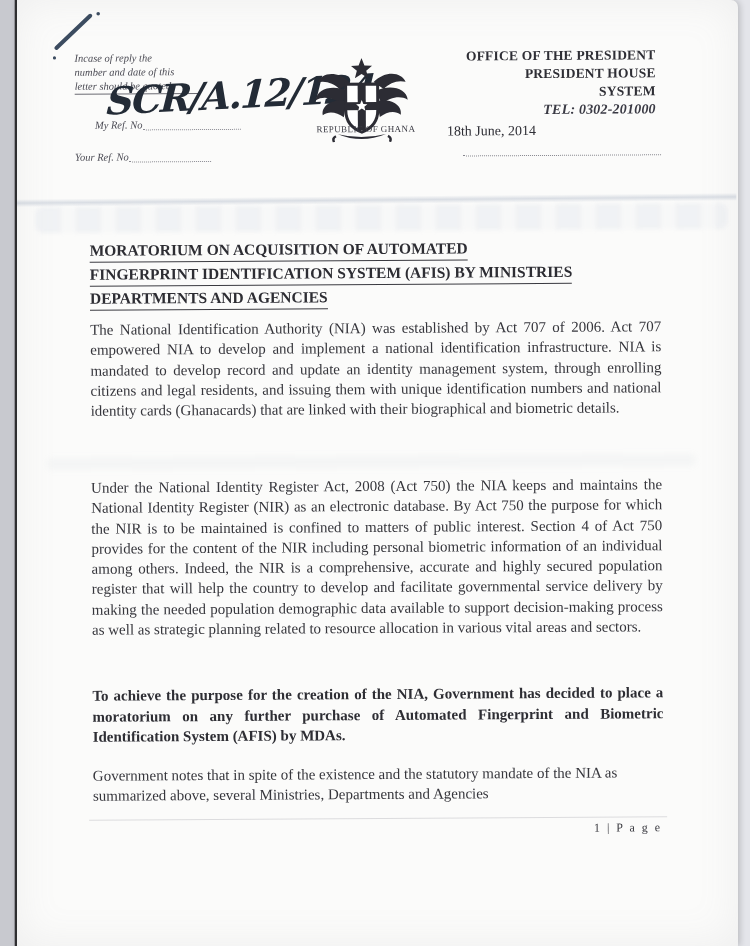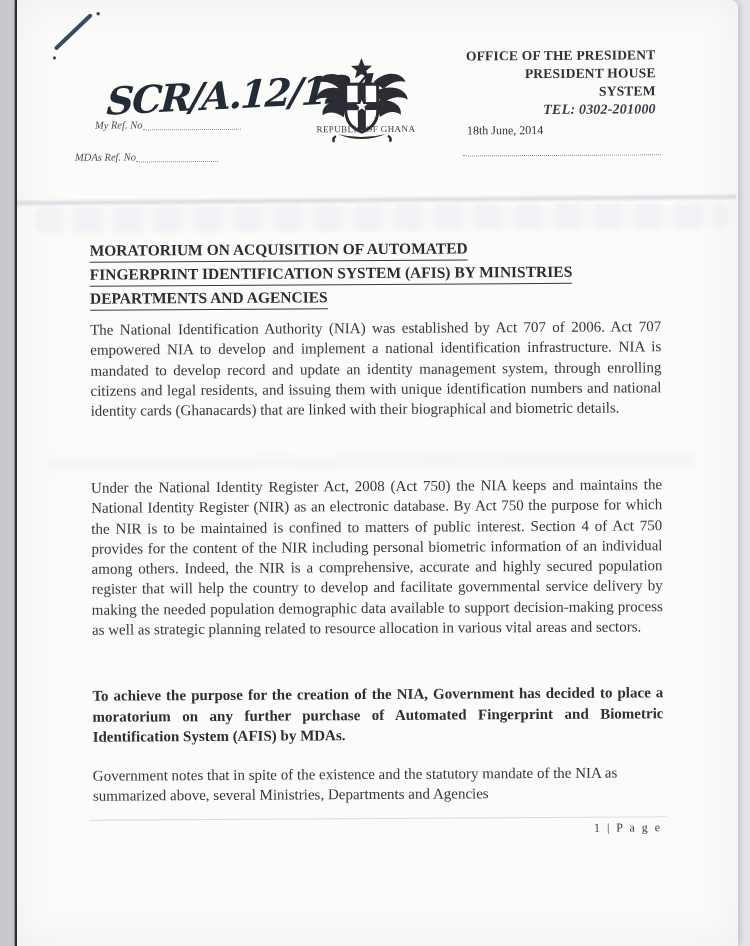--- a/index.html
+++ b/index.html
@@ -38,21 +38,21 @@
   .emblem{position:absolute;left:296px;top:58px;width:102px;text-align:center;}
   .emblem-caption{
     position:absolute;left:276px;top:124px;width:150px;text-align:center;
     font-size:9px;letter-spacing:0.4px;color:#3c3c45;
   }
   .office{
     position:absolute;right:80px;top:48px;text-align:right;
     font-weight:bold;font-size:13.5px;line-height:18px;color:#2e2e35;letter-spacing:0.2px;
   }
   .office .tel{font-weight:bold;font-style:italic;font-size:14px;color:#3a3a44;}
-  .letter-date{position:absolute;left:452px;top:124px;font-size:12px;color:#2f2f36;}
+  .letter-date{position:absolute;left:432px;top:124px;font-size:14px;color:#2f2f36;}
   .date-rule{position:absolute;left:448px;top:156px;width:198px;border-bottom:1.5px dotted #85858d;}
   
   .crease{
     position:absolute;left:0;top:196px;width:100%;height:8px;
     background:linear-gradient(180deg,transparent,rgba(130,145,170,0.28),transparent);
     transform:rotate(-0.15deg);
   }
   .bleed{
     position:absolute;left:20px;top:205px;width:96%;height:26px;
     background:repeating-linear-gradient(90deg,rgba(150,165,195,0.10) 0 26px,rgba(150,165,195,0.03) 26px 40px);
@@ -82,27 +82,32 @@
 
 <div class="page">
   <div class="content">
 
     <svg class="pen-mark" width="90" height="60" viewBox="0 0 90 60">
       <line x1="24" y1="44" x2="58" y2="12" stroke="#3c4c60" stroke-width="4" stroke-linecap="round"></line>
       <circle cx="66" cy="10" r="1.8" fill="#3c4c60"></circle>
       <circle cx="22" cy="54" r="1.6" fill="#3c4c60"></circle>
     </svg>
 
+    <div class="ref-note">
+      <span>Incase of reply the</span><br>
+      <span>number and date of this</span><br>
+      <span class="u">letter should be quoted</span>
+    </div>
     <div class="ref-row my-ref">
       <span>My Ref. No</span>
         <span class="leader" style="width:98px"></span>
     </div>
     <div class="handwriting">SCR/A.12/124</div>
     <div class="ref-row your-ref">
-      <span>MDAs Ref. No</span>
+      <span>Your Ref. No</span>
         <span class="leader" style="width:82px"></span>
     </div>
 
     <svg class="emblem" width="102" height="84" viewBox="0 0 100 84">
       <g fill="#2c2c34">
         <polygon points="50,0 52.9,7.4 60.5,7.8 54.7,12.7 56.7,20.1 50,15.9 43.3,20.1 45.3,12.7 39.5,7.8 47.1,7.4"></polygon>
 
         <path d="M38,24 C26,12 10,14 6,24 C14,22 22,25 28,31 Z"></path>
         <path d="M36,33 C22,26 5,30 4,42 C12,37 22,40 30,46 Z"></path>
         <path d="M35,43 C23,40 9,46 11,57 C17,52 25,54 32,59 Z"></path>

